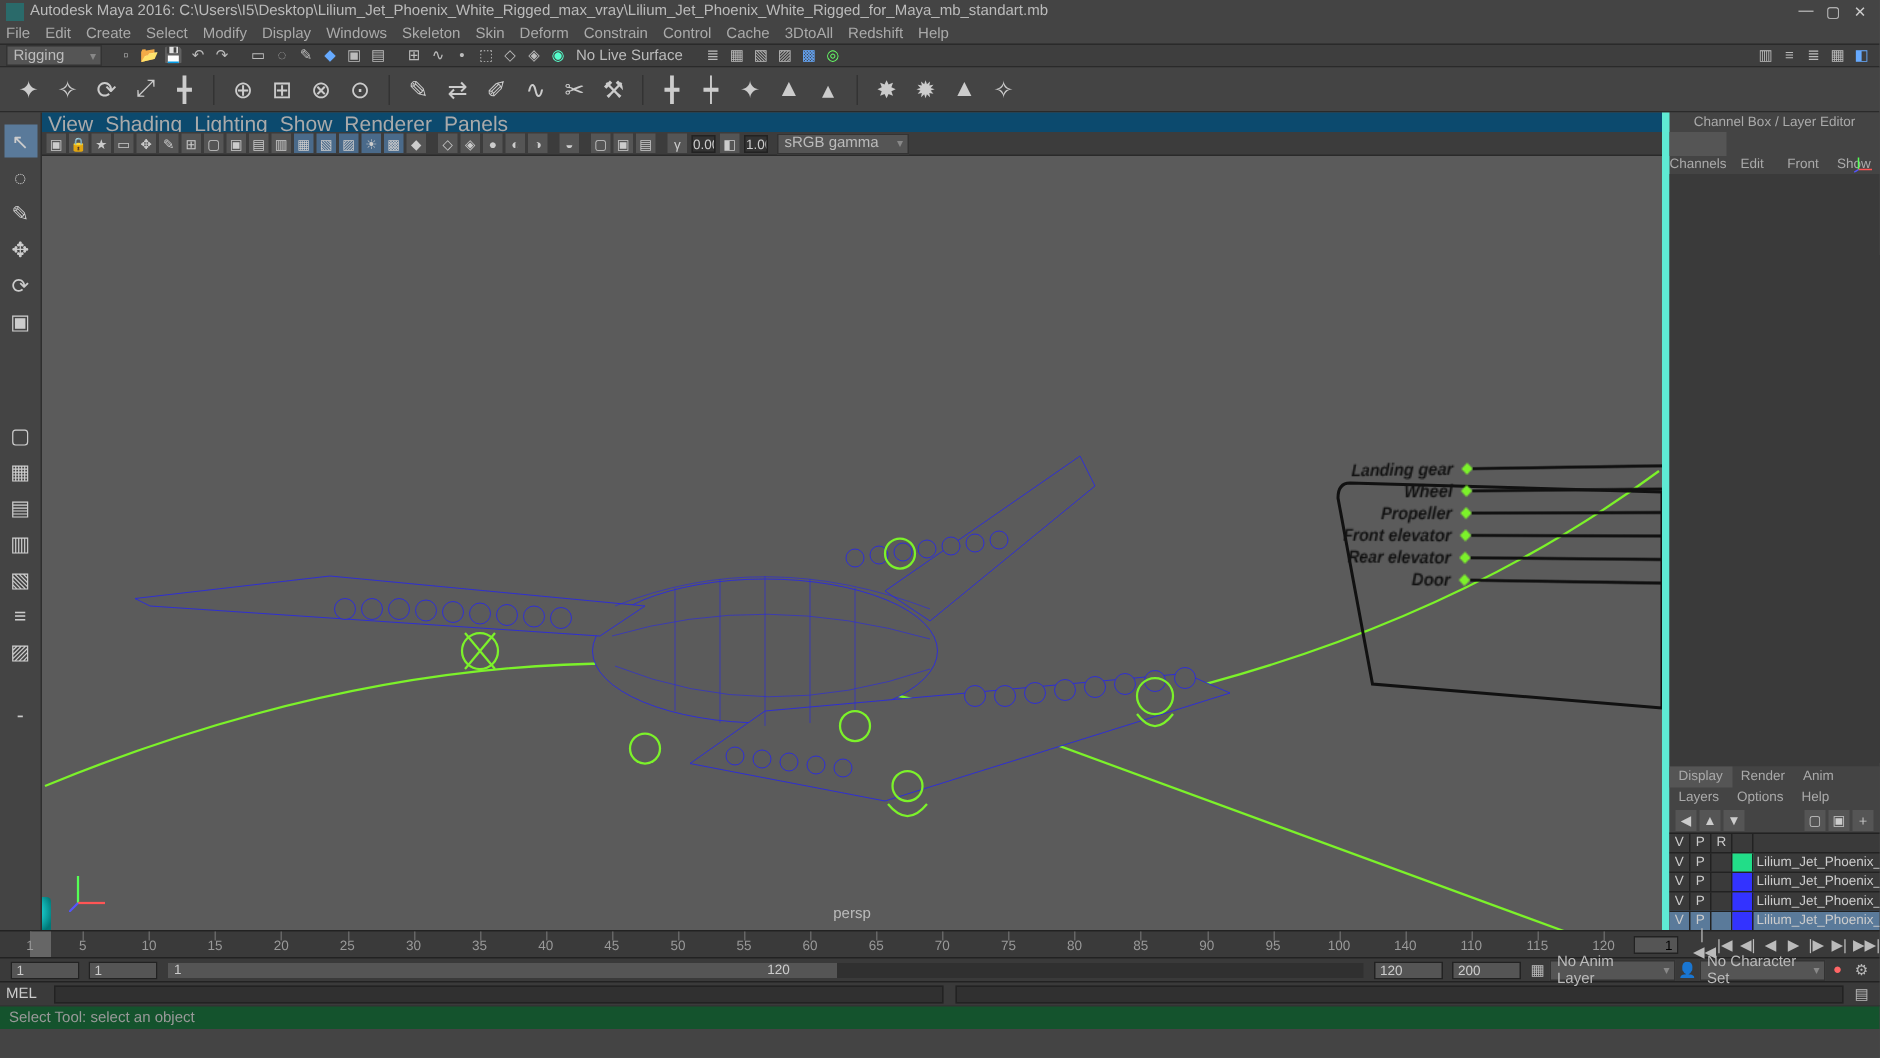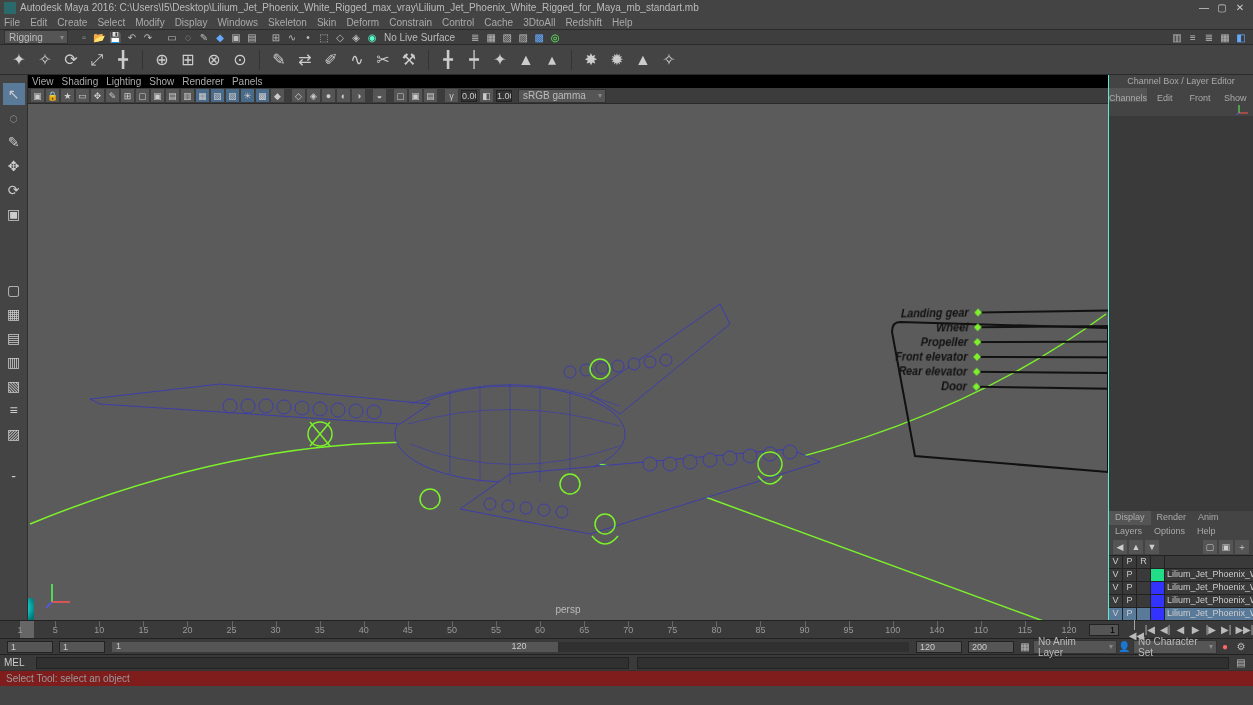--- a/index.html
+++ b/index.html
@@ -36,38 +36,38 @@
 .main { position: absolute; top: 75px; left: 0; right: 0; bottom: 85px; display: flex; }
 
 
 .toolbox { width: 28px; background: #444; border-right: 1px solid #2e2e2e; display: flex; flex-direction: column; align-items: center; padding-top: 8px; }
 .toolbox .tb { width: 22px; height: 22px; margin-bottom: 2px; cursor: pointer; display: flex; align-items: center; justify-content: center; font-size: 14px; background: #444; }
 .toolbox .tb.sel { background: #5a7a9a; }
 .toolbox .gap { height: 52px; }
 
 
 .vpcol { flex: 1; display: flex; flex-direction: column; background: #444; position: relative; }
-.vp-menubar { height: 13px; background: #000000; display: flex; align-items: center; padding: 0 4px; font-size: 10px; }
+.vp-menubar { height: 13px; background: #0c4a6e; display: flex; align-items: center; padding: 0 4px; font-size: 14px; }
 .vp-menubar span { margin-right: 8px; color: #aaa; cursor: pointer; }
 .vp-toolbar { height: 16px; background: #3c3c3c; display: flex; align-items: center; padding: 0 2px; border-bottom: 1px solid #2a2a2a; }
 .vp-toolbar .vico { width: 13px; height: 13px; margin: 0 1px; cursor: pointer; display: inline-flex; align-items: center; justify-content: center; font-size: 9px; background: #555; }
 .vp-toolbar .vsel { background: #4a6a8a; }
 .vp-toolbar .vfield { width: 16px; height: 12px; background: #333; border: 1px solid #222; font-size: 9px; color: #ccc; text-align: center; margin: 0 2px; }
 .vp-toolbar .vdrop { margin-left: 4px; width: 88px; }
 .viewport { flex: 1; background: #5b5b5b; position: relative; overflow: hidden; }
 .viewport .persp-lbl { position: absolute; bottom: 5px; left: 50%; transform: translateX(-50%); font-size: 10px; color: #bbb; }
 .viewport .axis-gizmo { position: absolute; left: 18px; bottom: 12px; width: 28px; height: 28px; }
 .viewport svg.scene { width: 100%; height: 100%; }
 .viewport .maya-icon { position: absolute; left: -18px; bottom: -2px; width: 24px; height: 24px; background: radial-gradient(circle at 40% 40%, #2ee 20%, #077 80%); border-radius: 3px; }
 
 
-.rpanel { width: 145px; background: #444; border-left: 1px solid #5eead4; display: flex; flex-direction: column; }
+.rpanel { width: 145px; background: #444; border-left: 5px solid #5eead4; display: flex; flex-direction: column; }
 .rpanel .rtitle { height: 13px; font-size: 9px; text-align: center; color: #aaa; padding-top: 1px; }
 .rtabs { height: 14px; display: flex; font-size: 9px; }
-.rtabs span { flex: 1; text-align: center; padding-top: 5px; cursor: pointer; color: #aaa; }
+.rtabs span { flex: 1; text-align: center; padding-top: 16px; cursor: pointer; color: #aaa; }
 .rtabs span.active { background: #555; }
 .rchan { flex: 1; background: #3a3a3a; }
 .rbottom { background: #444; }
 .rbtabs { height: 14px; display: flex; font-size: 9px; }
 .rbtabs span { padding: 1px 6px; cursor: pointer; color: #aaa; }
 .rbtabs span.active { background: #555; }
 .rbtabs2 { height: 14px; display: flex; font-size: 9px; }
 .rbtabs2 span { padding: 1px 6px; cursor: pointer; color: #aaa; }
 .rlayer-btns { height: 16px; display: flex; justify-content: space-between; padding: 1px 4px; }
 .rlayer-btns .b { width: 14px; height: 14px; background: #555; cursor: pointer; display:inline-flex; align-items:center; justify-content:center; font-size:9px;}
@@ -92,21 +92,21 @@
 .rangebar { height: 16px; background: #3a3a3a; border-top: 1px solid #222; display: flex; align-items: center; padding: 0 4px; }
 .rangebar .rfield { width: 46px; height: 12px; background: #555; border: 1px solid #222; font-size: 9px; color: #ccc; padding: 0 3px; margin: 0 3px; }
 .rangebar .rslider { flex: 1; height: 10px; background: #303030; margin: 0 4px; position: relative; }
 .rangebar .rslider .rhandle { position: absolute; left: 0; top: 0; height: 100%; width: 56%; background: #555; }
 .rangebar .rslider .rlbl-a { position: absolute; left: 4px; top: -1px; font-size: 9px; color: #ccc; }
 .rangebar .rslider .rlbl-b { position: absolute; right: 48%; top: -1px; font-size: 9px; color: #ccc; }
 .rangebar .rdrop { width: 84px; }
 .cmdline { height: 16px; background: #3a3a3a; border-top: 1px solid #222; display: flex; align-items: center; padding: 0 4px; }
 .cmdline .lbl { width: 28px; font-size: 10px; }
 .cmdline .inp { flex: 1; height: 12px; background: #303030; border: 1px solid #222; margin: 0 4px; }
-.helpline { height: 16px; background: #7f1d1d; border-top: 1px solid #333; display: flex; align-items: center; padding: 0 6px; font-size: 10px; color: #999; }
+.helpline { height: 16px; background: #14532d; border-top: 1px solid #333; display: flex; align-items: center; padding: 0 6px; font-size: 10px; color: #999; }
 
 
 .ctrl-board { position: absolute; right: -4px; top: 200px; width: 230px; transform: perspective(800px) rotateY(-18deg) rotateX(4deg); }
 .ctrl-board .row { display: flex; align-items: center; margin: 1px 0; }
 .ctrl-board .lbl { font-family: Arial, sans-serif; font-weight: bold; font-style: italic; color: #111; font-size: 12px; width: 90px; text-align: right; padding-right: 6px; }
 .ctrl-board .mark { width: 8px; height: 8px; }
 .ctrl-board .line { flex: 1; height: 2px; background: #111; }
 </style>
 </head>
 <body>

